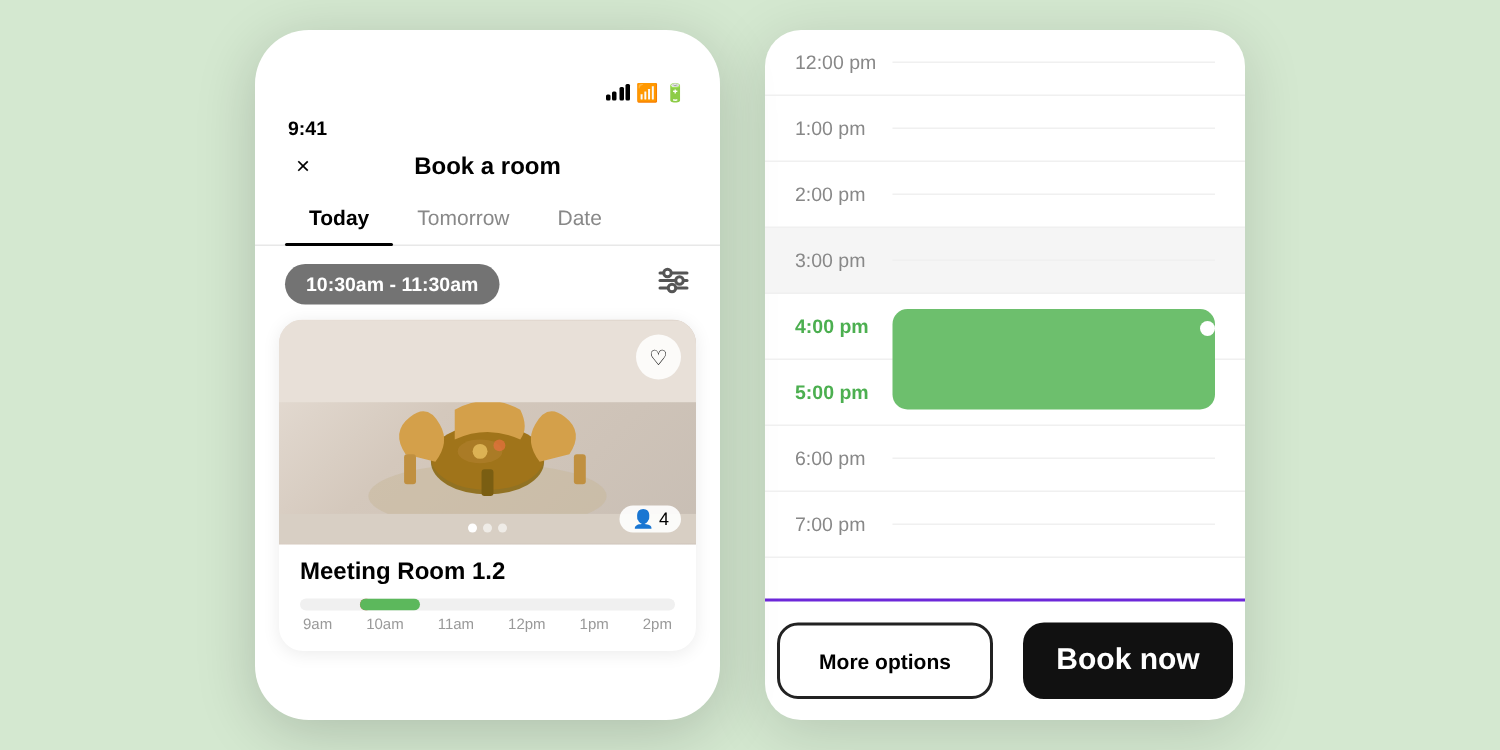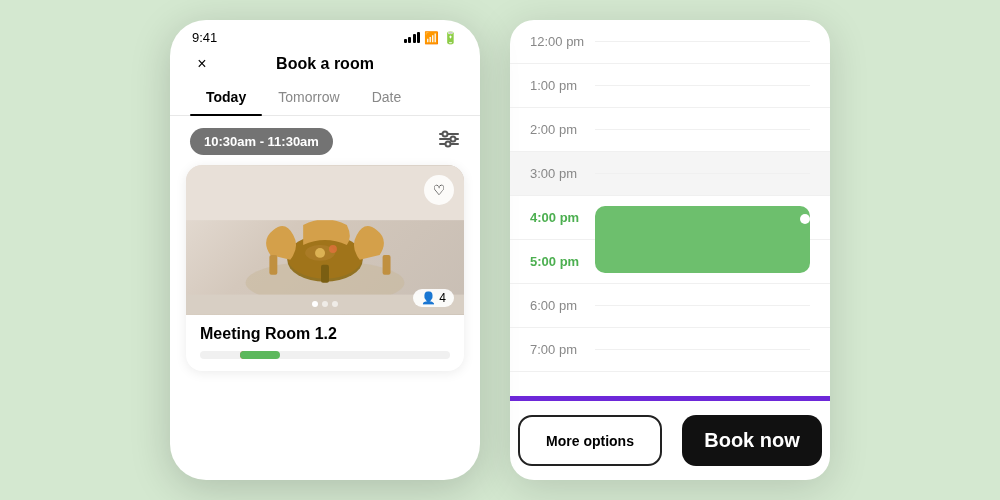--- a/index.html
+++ b/index.html
@@ -35,21 +35,21 @@
 
     .phone-status-bar {
       display: flex;
       justify-content: space-between;
       align-items: center;
       padding: 10px 22px 4px;
       font-size: 12px;
       font-weight: 600;
     }
 
-    .status-time { font-size: 13px; font-weight: 400; }
+    .status-time { font-size: 13px; font-weight: 700; margin-top: 48px; }
 
     .status-icons {
       display: flex;
       align-items: center;
       gap: 4px;
     }
 
     .signal-bars { display: flex; align-items: flex-end; gap: 1.5px; }
     .signal-bars span {
       background: #000;
@@ -293,21 +293,21 @@
 
     .gray-zone {
       background: #f5f5f5;
     }
 
     
     .bottom-actions {
       display: flex;
       gap: 20px;
       padding: 14px 8px;
-      border-top: 5px solid #6d28d9;
+      border-top: 2px solid #6d28d9;
     }
 
     .btn-more {
       flex: 1;
       padding: 14px;
       border: 2px solid #222;
       border-radius: 14px;
       background: #fff;
       font-size: 14px;
       font-weight: 600;
@@ -420,20 +420,28 @@
 
       <div class="room-info">
         <div class="room-name">Meeting Room 1.2</div>
 
         <div class="tl-track">
 
           <div class="tl-dot" style="left: 16%;"></div>
 
           <div class="tl-available" style="left:16%; width:16%;"></div>
         </div>
+        <div class="timeline-labels">
+          <span>9am</span>
+          <span>10am</span>
+          <span>11am</span>
+          <span>12pm</span>
+          <span>1pm</span>
+          <span>2pm</span>
+        </div>
       </div>
     </div>
   </div>
 
   <div class="right-panel">
     <div class="time-slots">
 
 
       <div class="time-slot-row">
         <span class="time-slot-label">12:00 pm</span>

